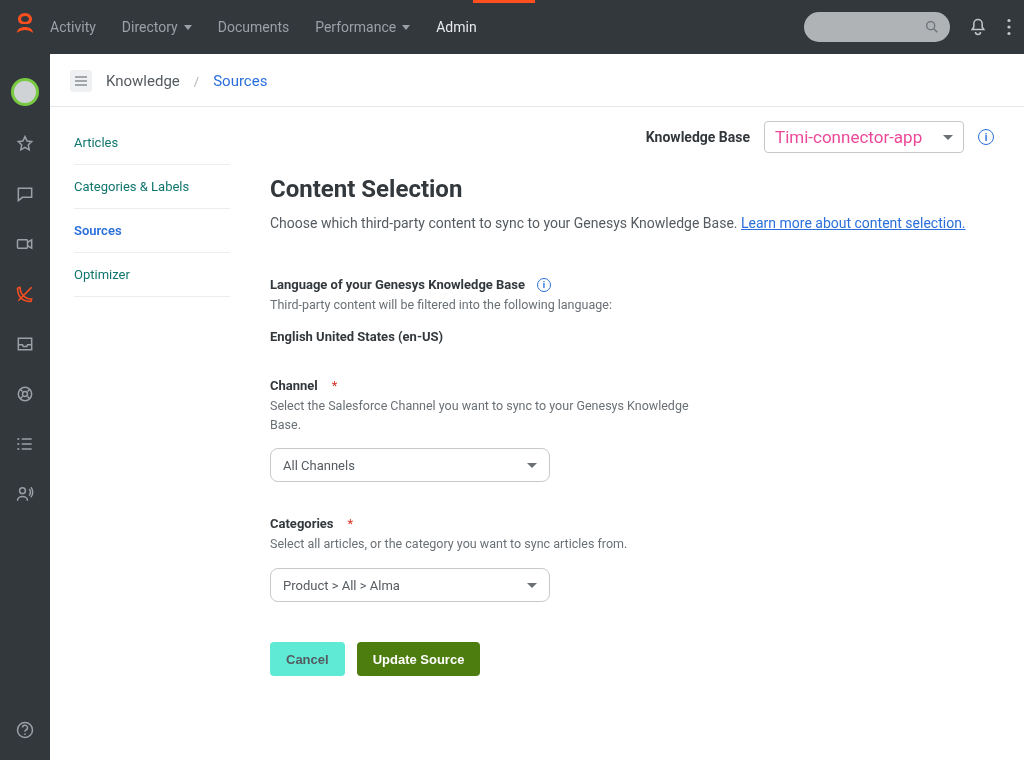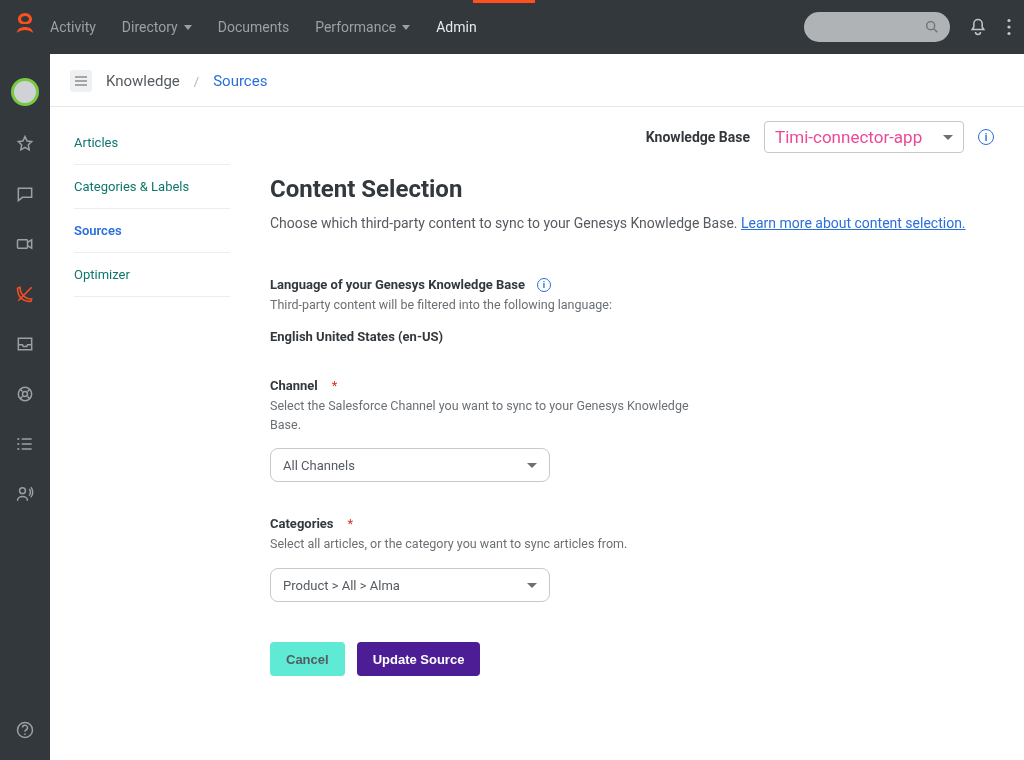--- a/index.html
+++ b/index.html
@@ -265,21 +265,21 @@
     padding: 0 16px;
     border-radius: 4px;
     font-size: 13px;
     font-weight: 600;
     display: flex;
     align-items: center;
     cursor: pointer;
     border: none;
   }
   .btn-secondary { background: #5eead4; color: #555b61; }
-  .btn-primary { background: #4c1d95; color: #fff; }
+  .btn-primary { background: #4d7c0f; color: #fff; }
 
 </style>
 </head>
 <body>
 
 <div class="topbar">
   <div class="topbar-accent"></div>
   <div class="logo-cell">
     <div class="logo">
       <svg width="20" height="24" viewBox="0 0 20 24">

